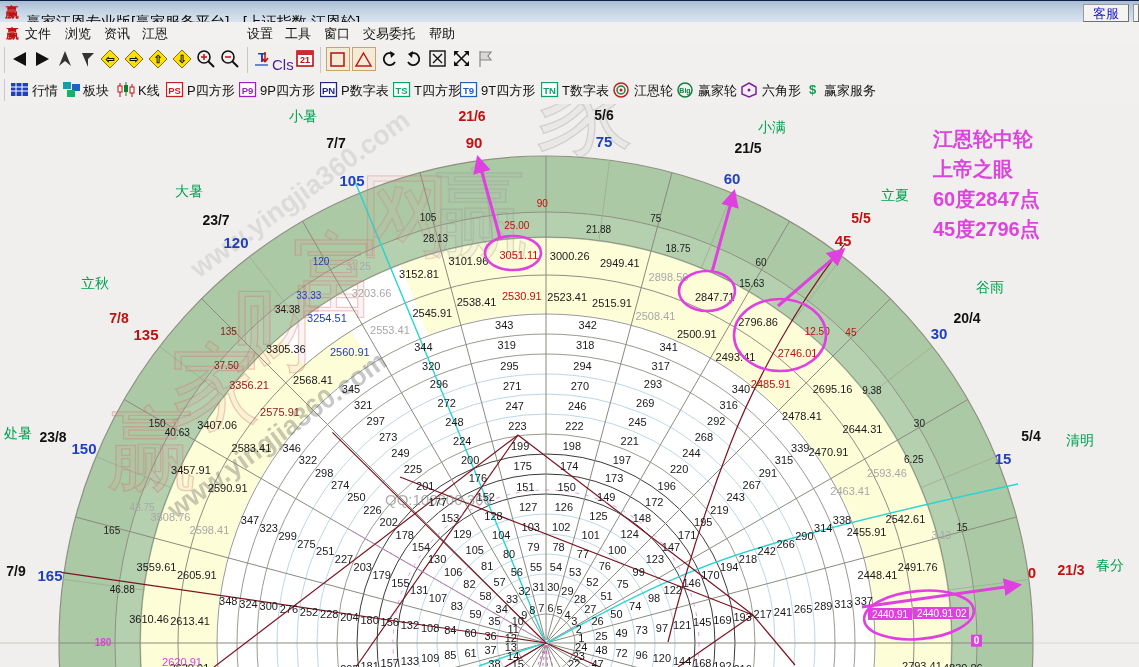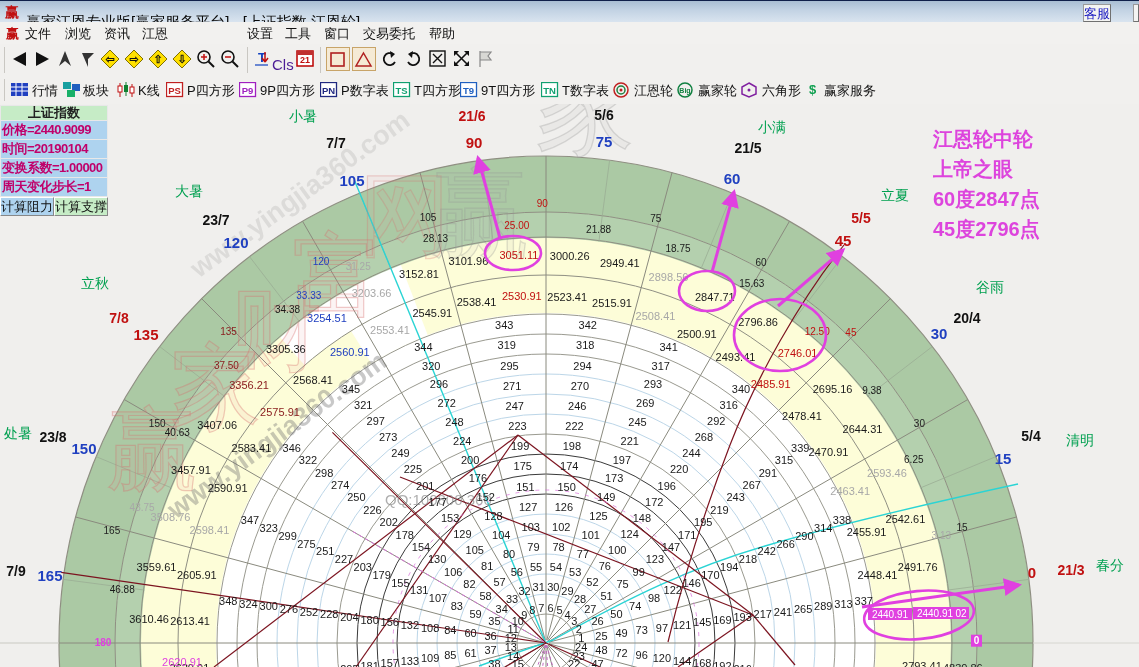--- a/index.html
+++ b/index.html
@@ -32,21 +32,21 @@
   border:1px solid #fff;border-right-color:#888;border-bottom-color:#888;box-sizing:border-box;}
 #panel .btn1{background:#aed3ef;}
 #panel .btn2{background:#c6ecc6;}
 svg text{font-family:"Liberation Sans",sans-serif;}
 </style></head>
 <body>
 <div id="root">
   <div id="titlebar">
     <div class="ticon">赢</div>
     <div class="ttext">赢家江恩专业版[赢家服务平台] - [上证指数 江恩轮]</div>
-    <div class="tbtn" style="left:1083px;width:28px;">客服</div>
+    <div class="tbtn" style="left:1083px;width:46px;">客服</div>
     <div class="tbtn" style="left:1133px;width:6px;"></div>
   </div>
   <div id="menubar">
     <span class="m" style="left:6px;color:#c01010;font-weight:bold;">赢</span>
     <span class="m" style="left:25px;">文件</span>
     <span class="m" style="left:65px;">浏览</span>
     <span class="m" style="left:104px;text-align:right;">资讯</span>
     <span class="m" style="left:142px;">江恩</span>
     <span class="m" style="left:180px;margin-top:20px;">公式选股</span>
     <span class="m" style="left:247px;">设置</span>
@@ -651,23 +651,12 @@
         <defs>
           <marker id="ah" markerWidth="7" markerHeight="7" refX="5" refY="3" orient="auto">
             <path d="M0,0 L6,3 L0,6 Z" fill="#e040e0"></path>
           </marker>
         </defs>
         <line x1="500" y1="238" x2="478" y2="158" stroke="#e040e0" stroke-width="3" marker-end="url(#ah)"></line>
         <line x1="712" y1="272" x2="734" y2="192" stroke="#e040e0" stroke-width="3" marker-end="url(#ah)"></line>
         <line x1="778" y1="306" x2="843" y2="250" stroke="#e040e0" stroke-width="3" marker-end="url(#ah)"></line>
         <line x1="862" y1="607" x2="1019" y2="585" stroke="#e040e0" stroke-width="3" marker-end="url(#ah)"></line>
       </svg></div>
-  <div id="panel">
-    <div class="hd">上证指数</div>
-    <div class="row">价格=2440.9099</div>
-    <div class="row">时间=20190104</div>
-    <div class="row" style="overflow:hidden;white-space:nowrap;">变换系数=1.00000</div>
-    <div class="row">周天变化步长=1</div>
-    <div class="btns">
-        <div class="btn1">计算阻力</div>
-        <div class="btn2">计算支撑</div>
-      </div>
-  </div>
 </div>
 </body></html>

